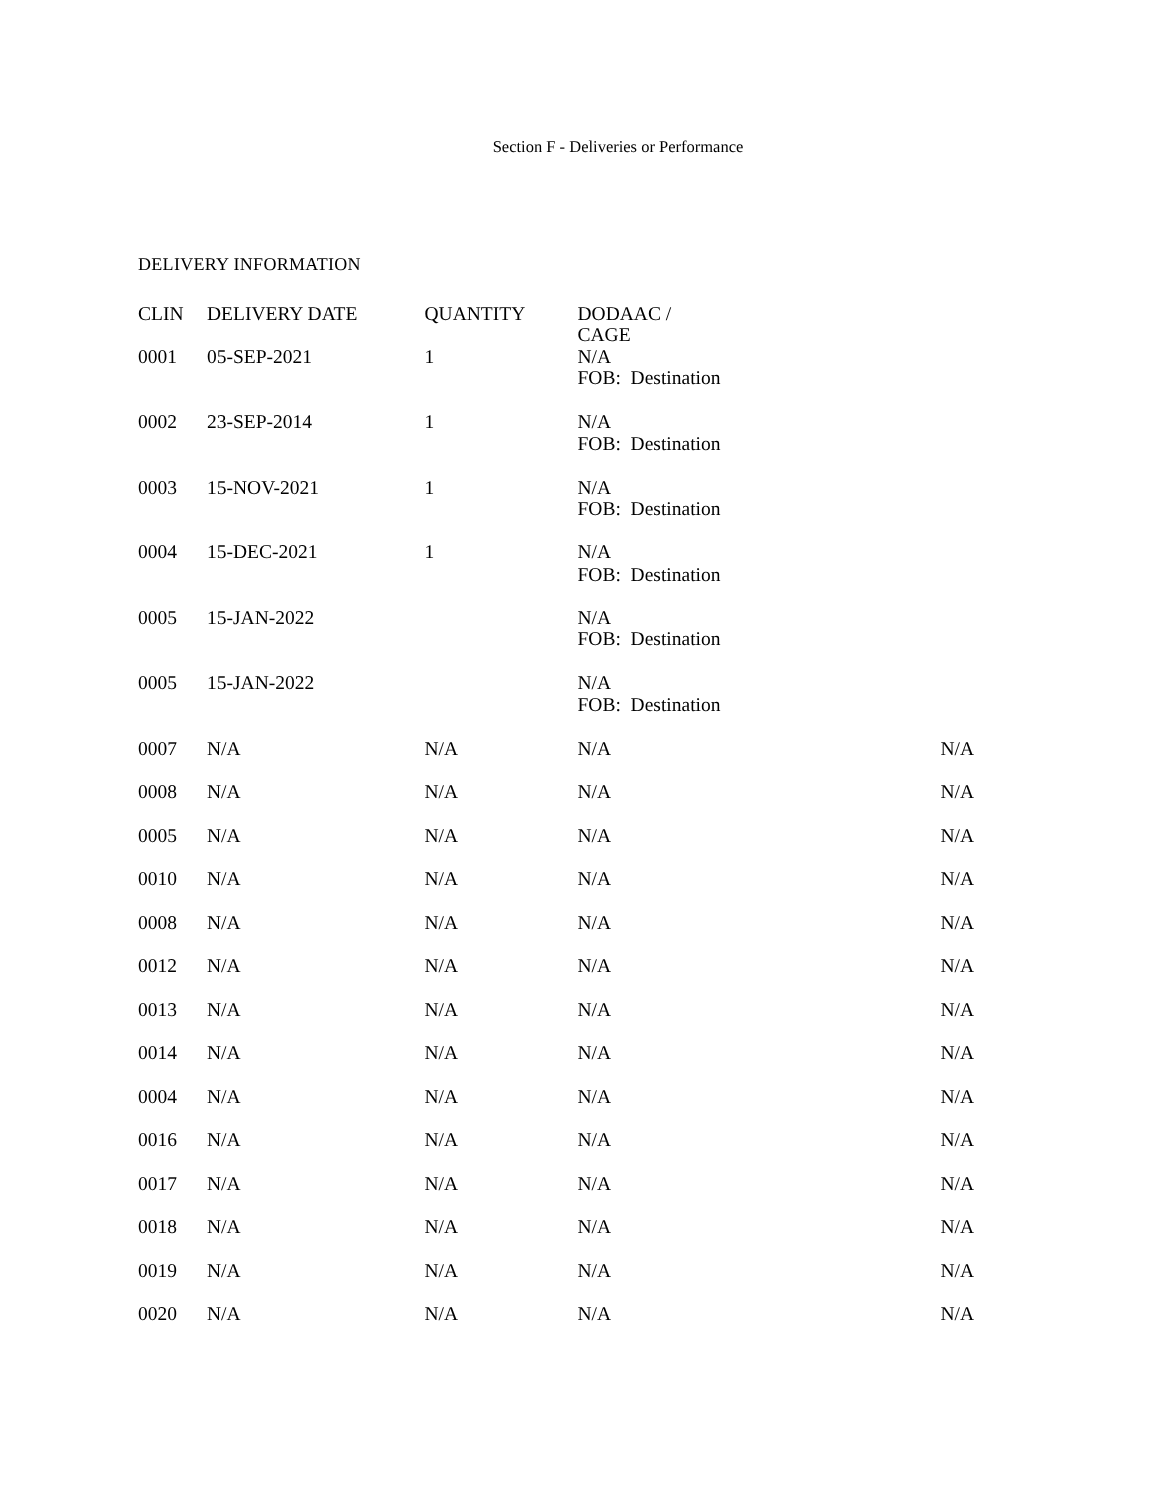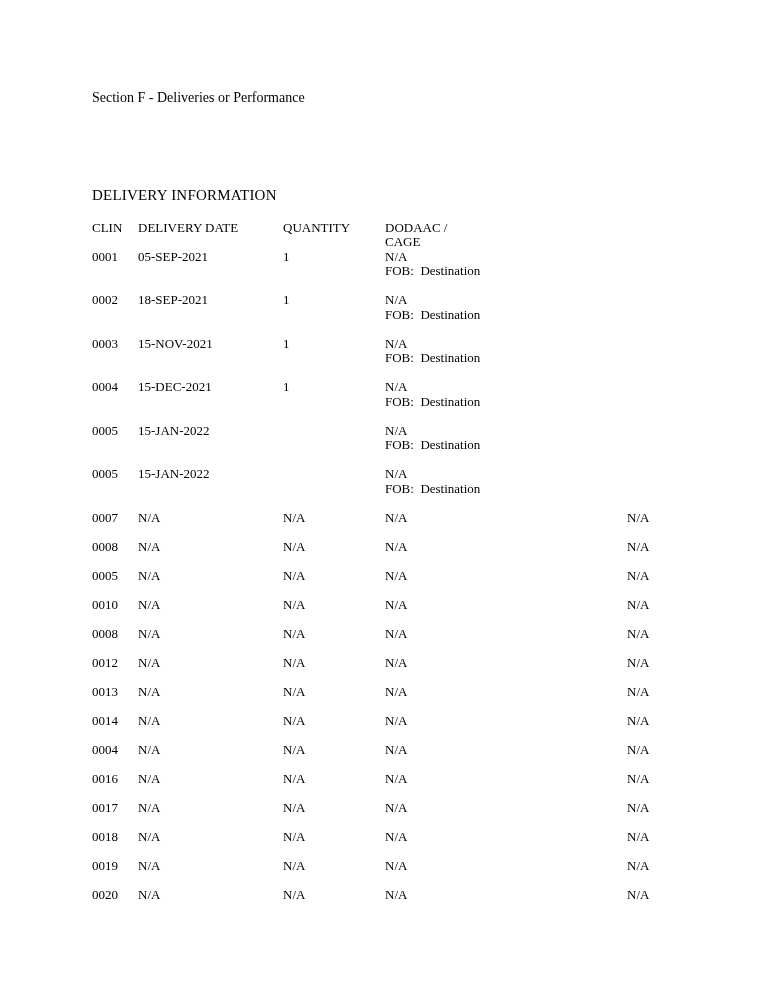--- a/index.html
+++ b/index.html
@@ -18,26 +18,27 @@
     line-height: 14.5px;
     overflow: hidden;
   }
   .content {
     position: absolute;
     left: 92px;
     top: 91px;
     width: 640px;
   }
   .section-header {
-    font-size: 14px;
+    font-size: 11px;
     line-height: 14.5px;
+    text-align: center;
   }
   .doc-title {
-    margin-top: 80px;
-    font-size: 15px;
+    margin-top: 61px;
+    font-size: 12px;
     line-height: 18px;
     letter-spacing: 0.2px;
   }
   .grid-row {
     display: grid;
     grid-template-columns: 46px 145px 102px 242px 95px;
     align-items: start;
   }
   .table-header {
     margin-top: 17px;
@@ -74,21 +75,21 @@
         <div class="grid-row table-row">
           <div class="cell">0001</div>
           <div class="cell">05-SEP-2021</div>
           <div class="cell">1</div>
           <div class="cell">N/A
 FOB:  Destination</div>
           <div class="cell"></div>
         </div>
         <div class="grid-row table-row">
           <div class="cell">0002</div>
-          <div class="cell">18-SEP-2021</div>
+          <div class="cell">23-SEP-2014</div>
           <div class="cell">1</div>
           <div class="cell">N/A
 FOB:  Destination</div>
           <div class="cell"></div>
         </div>
         <div class="grid-row table-row">
           <div class="cell">0003</div>
           <div class="cell">15-NOV-2021</div>
           <div class="cell">1</div>
           <div class="cell">N/A

